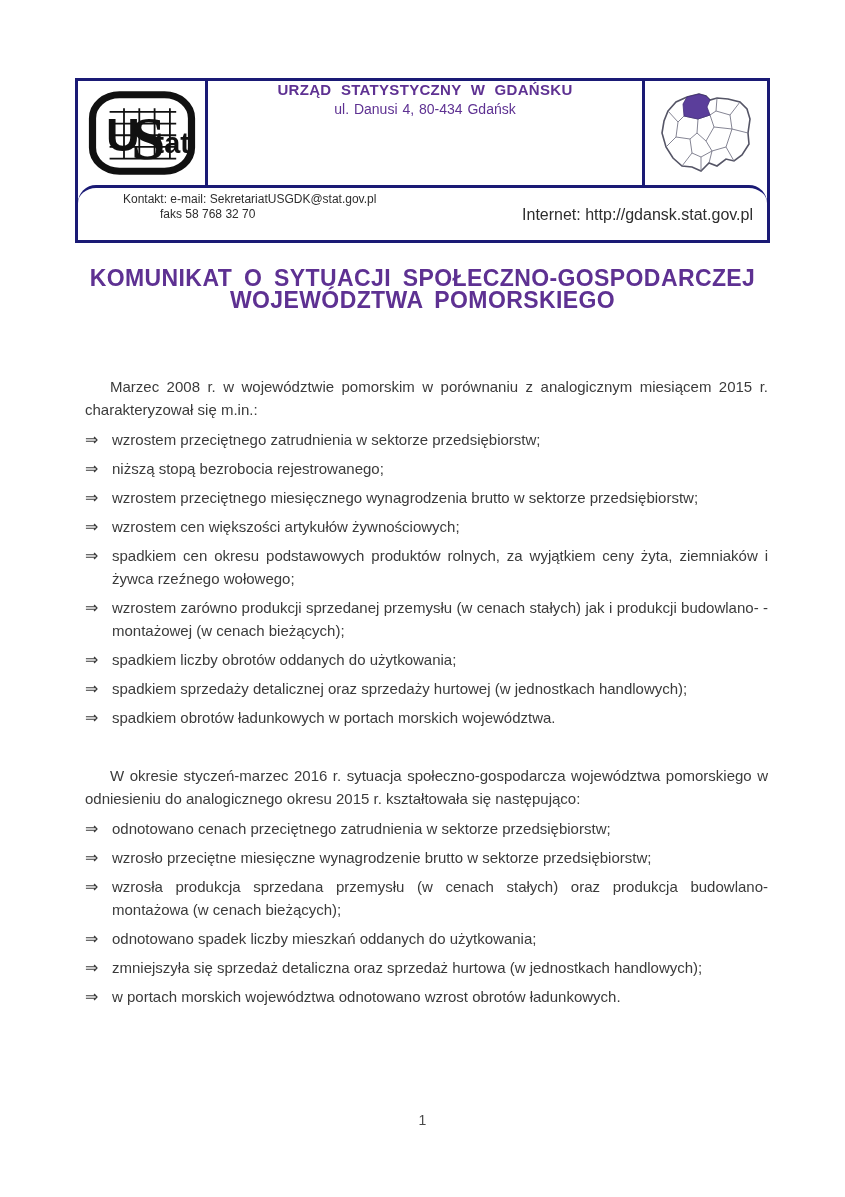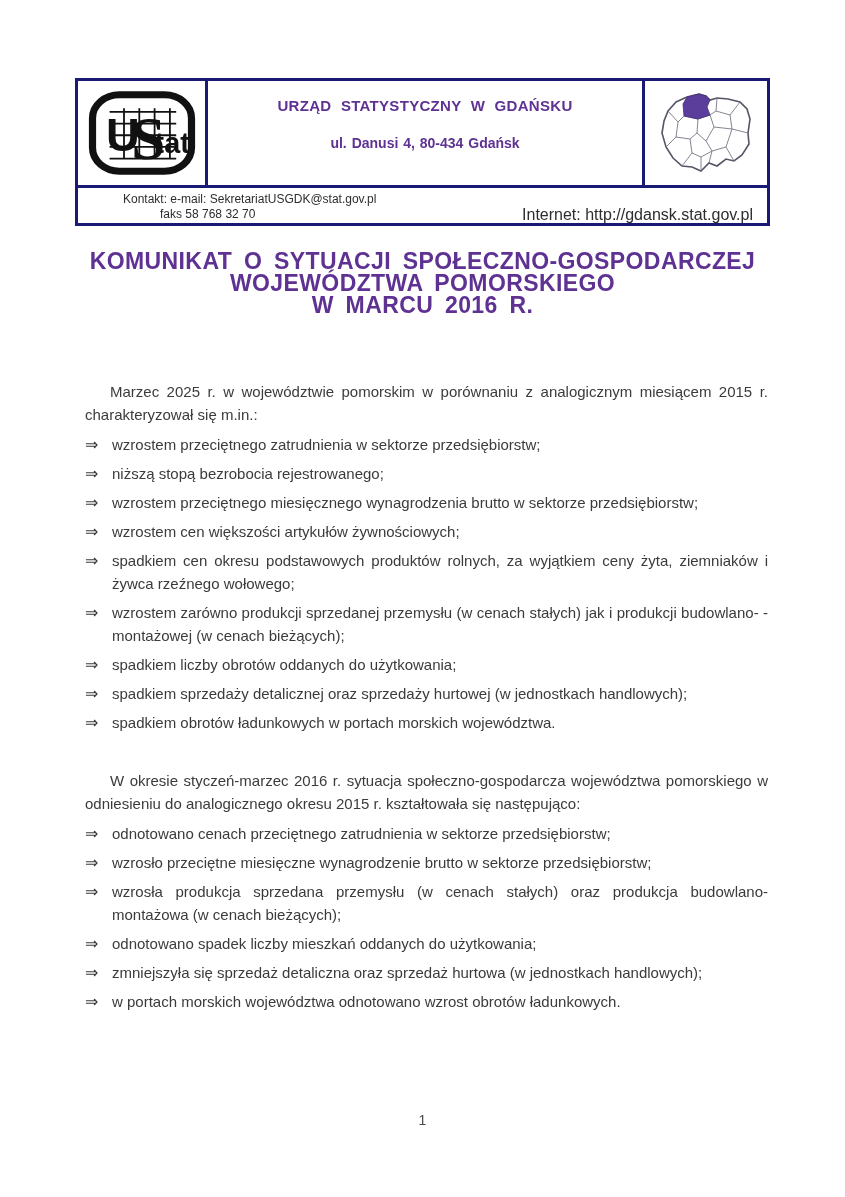--- a/index.html
+++ b/index.html
@@ -20,41 +20,42 @@
     border:3px solid #1a1a75;
     background:#fff;
   }
   .lh-top { display:flex; height:104px; }
   .logo-cell {
     width:130px; border-right:3px solid #1a1a75;
     display:flex; align-items:center; justify-content:center;
   }
   .title-cell {
     flex:1; display:flex; flex-direction:column;
-    align-items:center; justify-content:center;
+    align-items:center; justify-content:flex-start;
     padding-bottom:18px;
   }
   .office-name {
     color:#5e3192; font-weight:bold; font-size:15px;
     word-spacing:5px; letter-spacing:0.3px;
   }
   .office-address {
-    color:#5e3192; font-weight:bold; font-size:14px;
-    margin-top:21px; word-spacing:1px;
+    color:#5e3192; font-weight:normal; font-size:14px;
+    margin-top:3px; word-spacing:1px;
   }
   .map-cell {
     width:125px; border-left:3px solid #1a1a75;
     display:flex; align-items:center; justify-content:center;
   }
   .lh-contact {
     border-top:3px solid #1a1a75;
     position:relative;
-    height:38px;
+    height:55px;
     font-size:12px; line-height:15px; color:#2d2d2d;
     padding-top:4px;
+    border-radius:18px;
   }
   .contact-line1 { padding-left:45px; }
   .contact-line2, .contact-line3 { padding-left:82px; }
   .internet-line { position:absolute; right:14px; top:19px; font-size:16px; color:#2d2d2d; }
 
   
   .main-title {
     margin-top:24px;
     text-align:center;
     color:#5e3192; font-weight:bold; font-size:23px;
@@ -150,28 +151,27 @@
       <div class="lh-contact">
         <div class="contact-line1">Kontakt: e-mail: SekretariatUSGDK@stat.gov.pl</div>
         <div class="contact-line3">faks 58 768 32 70</div>
         <div class="internet-line">Internet: http://gdansk.stat.gov.pl</div>
       </div>
     </div>
 
     <div class="main-title">
       <div>KOMUNIKAT  O  SYTUACJI  SPOŁECZNO-GOSPODARCZEJ</div>
       <div>WOJEWÓDZTWA  POMORSKIEGO</div>
-      <div>W  MARCU  2016  R.</div>
     </div>
 
 
     <div class="body-area">
 
       <div class="section-1">
-        <p class="intro-para">Marzec 2025 r. w województwie pomorskim w porównaniu z analogicznym miesiącem 2015 r. charakteryzował się m.in.:</p>
+        <p class="intro-para">Marzec 2008 r. w województwie pomorskim w porównaniu z analogicznym miesiącem 2015 r. charakteryzował się m.in.:</p>
         <div class="bullet-list">
           <div class="bullet-item">
             <span class="bullet-arrow">⇒</span>
             <div class="bullet-text">wzrostem przeciętnego zatrudnienia w sektorze przedsiębiorstw;</div>
           </div>
           <div class="bullet-item">
             <span class="bullet-arrow">⇒</span>
             <div class="bullet-text">niższą stopą bezrobocia rejestrowanego;</div>
           </div>
           <div class="bullet-item">

